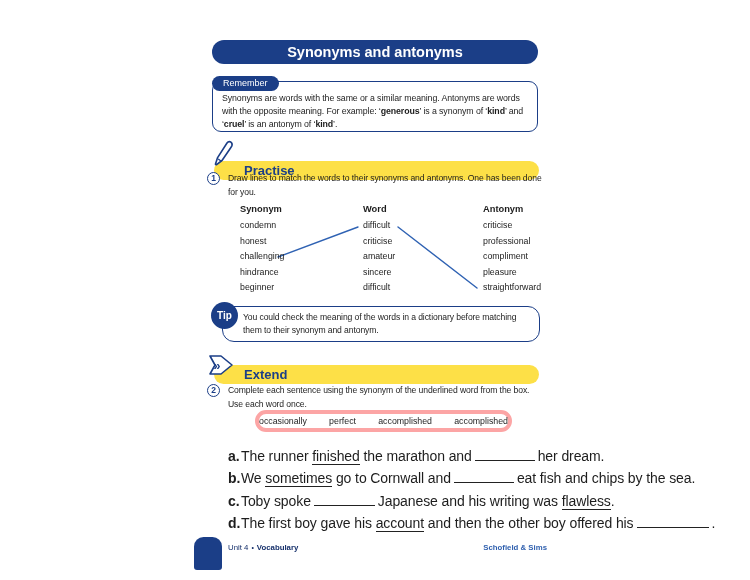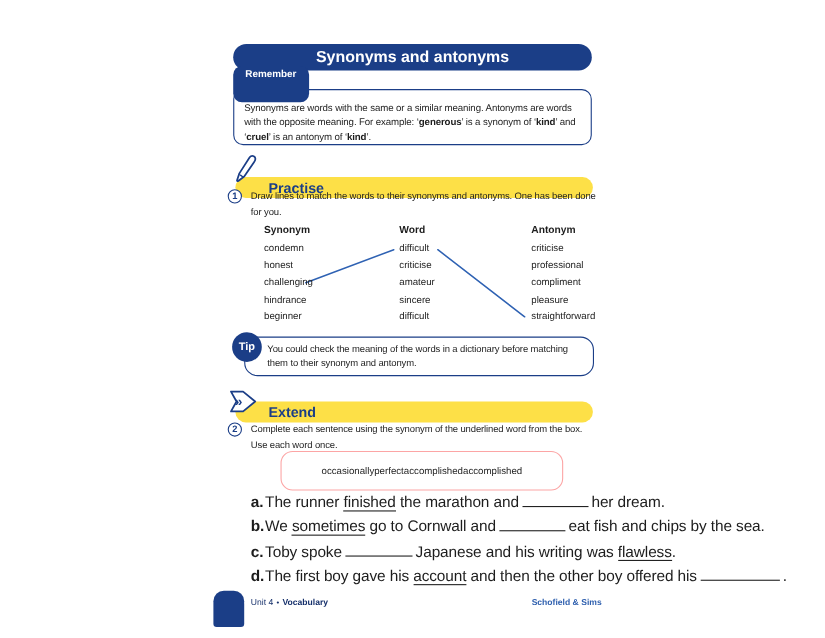--- a/index.html
+++ b/index.html
@@ -7,22 +7,22 @@
   .sheet { position:relative; width:750px; height:580px; background:#ffffff; overflow:hidden; }
 
   
   .banner { position:absolute; left:212px; top:40px; width:326px; height:24px;
     background:#1b3e87; border-radius:12px; color:#ffffff; font-weight:bold;
     font-size:14.5px; line-height:24px; text-align:center; }
 
   
   .remember-box { position:absolute; left:212px; top:81px; width:326px; height:51px;
     border:1.4px solid #1b3e87; border-radius:9px; background:#fff; }
-  .remember-tab { position:absolute; left:212px; top:60px; height:33px; padding:0 11px;
-    background:#1b3e87; border-radius:8px; color:#fff; font-size:9px; font-weight:bold;
+  .remember-tab { position:absolute; left:212px; top:76px; height:15px; padding:0 11px;
+    background:#1b3e87; border-radius:8px; color:#fff; font-size:9px; font-weight:normal;
     line-height:15px; z-index:2; }
   .remember-text { position:absolute; left:222px; top:92px; width:312px;
     font-size:8.8px; line-height:13px; letter-spacing:-0.1px; color:#1d1d1d; }
   .remember-text b { font-weight:bold; }
 
   
   .section-bar { position:absolute; left:214px; width:325px; height:19px;
     background:#fde047; border-radius:9.5px;margin-top:10px; }
   .section-label { position:absolute; left:30px; top:0; height:19px; line-height:19px;
     color:#1b3e87; font-weight:bold; font-size:13px; }
@@ -44,23 +44,23 @@
   
   .tip-box { position:absolute; left:222px; top:306px; width:318px; height:36px;
     border:1.4px solid #1b3e87; border-radius:12px; background:#fff; }
   .tip-circle { position:absolute; left:211px; top:302px; width:27px; height:27px;
     background:#1b3e87; border-radius:50%; color:#fff; font-size:10px; font-weight:bold;
     text-align:center; line-height:27px; z-index:2; }
   .tip-text { position:absolute; left:243px; top:311px; width:292px; font-size:8.6px;
     line-height:13px; letter-spacing:-0.1px; color:#1d1d1d; }
 
   
-  .word-box { position:absolute; left:255px; top:410px; width:257px; height:36px;
-    border:1px solid #fca5a5; border-radius:11px; display:flex; align-items:center;
-    justify-content:center; }
+  .word-box { position:absolute; left:255px; top:410px; width:257px; height:22px;
+    border:4px solid #fca5a5; border-radius:11px; display:flex; align-items:center;
+    justify-content:space-between; }
   .word-box span { font-size:8.8px; color:#1d1d1d; }
 
   
   .sent { position:absolute; left:228px; width:330px; font-size:14px;
     letter-spacing:-0.1px; color:#1d1d1d; white-space:nowrap; }
   .sent .lbl { display:inline-block; width:13px; font-weight:bold; }
   .sent u { text-decoration:none; border-bottom:0.9px solid #222; }
   .blank { display:inline-block; height:8px; border-bottom:0.9px solid #222;
     margin:0 3px; vertical-align:baseline; }
   .blank.w60 { width:60px; } .blank.w61 { width:61px; } .blank.w72 { width:72px; }

